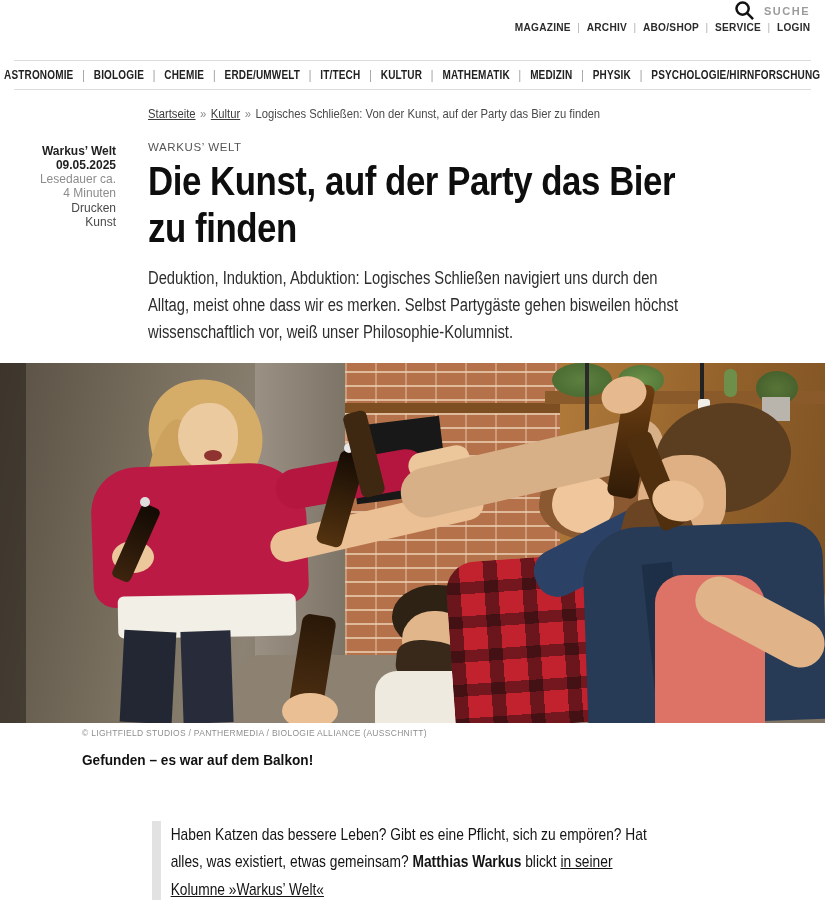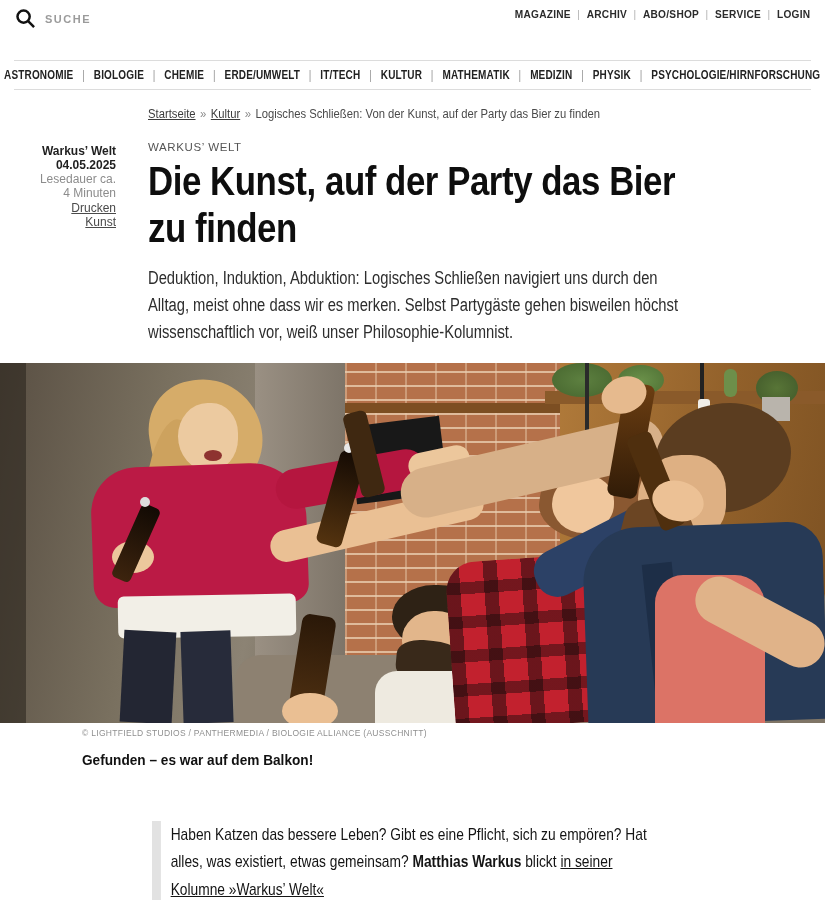--- a/index.html
+++ b/index.html
@@ -1,20 +1,20 @@
 <!DOCTYPE html>
 <html><head>
 <meta charset="utf-8">
 <style>
   * { margin:0; padding:0; box-sizing:border-box; }
   html,body { width:825px; height:900px; overflow:hidden; background:#fff;
     font-family:"Liberation Sans", sans-serif; color:#1a1a1a; }
 
   
-  .header { height:60px; display:flex; align-items:flex-start; position:relative; padding:8px 15px; }
+  .header { height:60px; display:flex; align-items:flex-end; position:relative; padding:0 15px;flex-direction:column; }
   .search { display:flex; align-items:center; gap:9px; cursor:pointer; }
   .search-label { font-size:11px; letter-spacing:1.5px; color:#9b9b9b; font-weight:700; }
   .logo { position:absolute; left:0; right:0; text-align:center; font-size:28px; letter-spacing:-1px; }
   .logo-inner { display:inline-block; transform:scaleX(.9); transform-origin:center; }
   .logo-main { font-weight:700; color:#1c1c1c; }
   .logo-suffix { font-weight:400; color:#4d4d4d; }
   .topmenu { margin-left:auto; display:flex; align-items:center; font-size:11px; font-weight:700;
     color:#2b2b2b; letter-spacing:.3px; white-space:nowrap; transform:scaleX(.92); transform-origin:right center; }
   .topmenu span.item { cursor:pointer; }
   .topmenu span.item:not(:last-child)::after { content:"|"; color:#b0b0b0; font-weight:400; margin:0 7px; }
@@ -32,21 +32,21 @@
   .breadcrumb { margin:17px 0 0 148px; font-size:12.5px; color:#4a4a4a; white-space:nowrap;
     transform:scaleX(.9); transform-origin:left center; width:740px; }
   .breadcrumb a { color:#3c3c3c; text-decoration:underline; cursor:pointer; }
   .bc-sep { color:#8c8c8c; margin:0 5px; }
 
   
   .article-head { position:relative; margin-top:20px; }
   .rail { position:absolute; left:0; top:3px; width:116px; text-align:right; font-size:12px; line-height:1.18; }
   .rail .b { font-weight:700; color:#1f1f1f; }
   .rail .muted { color:#8c8c8c;margin-left:32px; }
-  .rail .lnk { color:#4a4a4a; text-decoration:underline; cursor:pointer; display:inline-block; }
+  .rail .lnk { color:#4a4a4a; cursor:pointer; display:inline-block; }
   .main-col { margin-left:148px; width:640px; }
   .kicker { font-size:11.5px; letter-spacing:.6px; color:#555; font-weight:400; }
   h1.title { font-size:40px; line-height:1.17; letter-spacing:-.5px; font-weight:700; color:#0e0e0e;
     width:630px; transform:scaleX(.87); transform-origin:left top; margin-top:5px; }
   .teaser { margin-top:13px; font-size:18px; line-height:1.5; color:#2d2d2d; width:660px;
     transform:scaleX(.82); transform-origin:left top; }
   .byline { margin-top:12px; font-size:13px; color:#333; }
   .byline a { color:#333; text-decoration:underline; cursor:pointer; }
 
   
@@ -101,21 +101,21 @@
 </div>
 <div class="divider"></div>
 
 <div class="breadcrumb">
   <a>Startseite</a><span class="bc-sep">»</span><a>Kultur</a><span class="bc-sep">»</span><span>Logisches Schließen: Von der Kunst, auf der Party das Bier zu finden</span>
 </div>
 
 <div class="article-head">
   <div class="rail">
     <div class="b">Warkus’ Welt</div>
-    <div class="b">04.05.2025</div>
+    <div class="b">09.05.2025</div>
     <div class="muted">Lesedauer ca. 4 Minuten</div>
     <div><span class="lnk">Drucken</span></div>
     <div><span class="lnk">Kunst</span></div>
   </div>
   <div class="main-col">
     <div class="kicker">WARKUS’ WELT</div>
     <h1 class="title">Die Kunst, auf der Party das Bier zu finden</h1>
     <p class="teaser">Deduktion, Induktion, Abduktion: Logisches Schließen navigiert uns durch den Alltag, meist ohne dass wir es merken. Selbst Partygäste gehen bisweilen höchst wissenschaftlich vor, weiß unser Philosophie-Kolumnist.</p>
   </div>
 </div>

